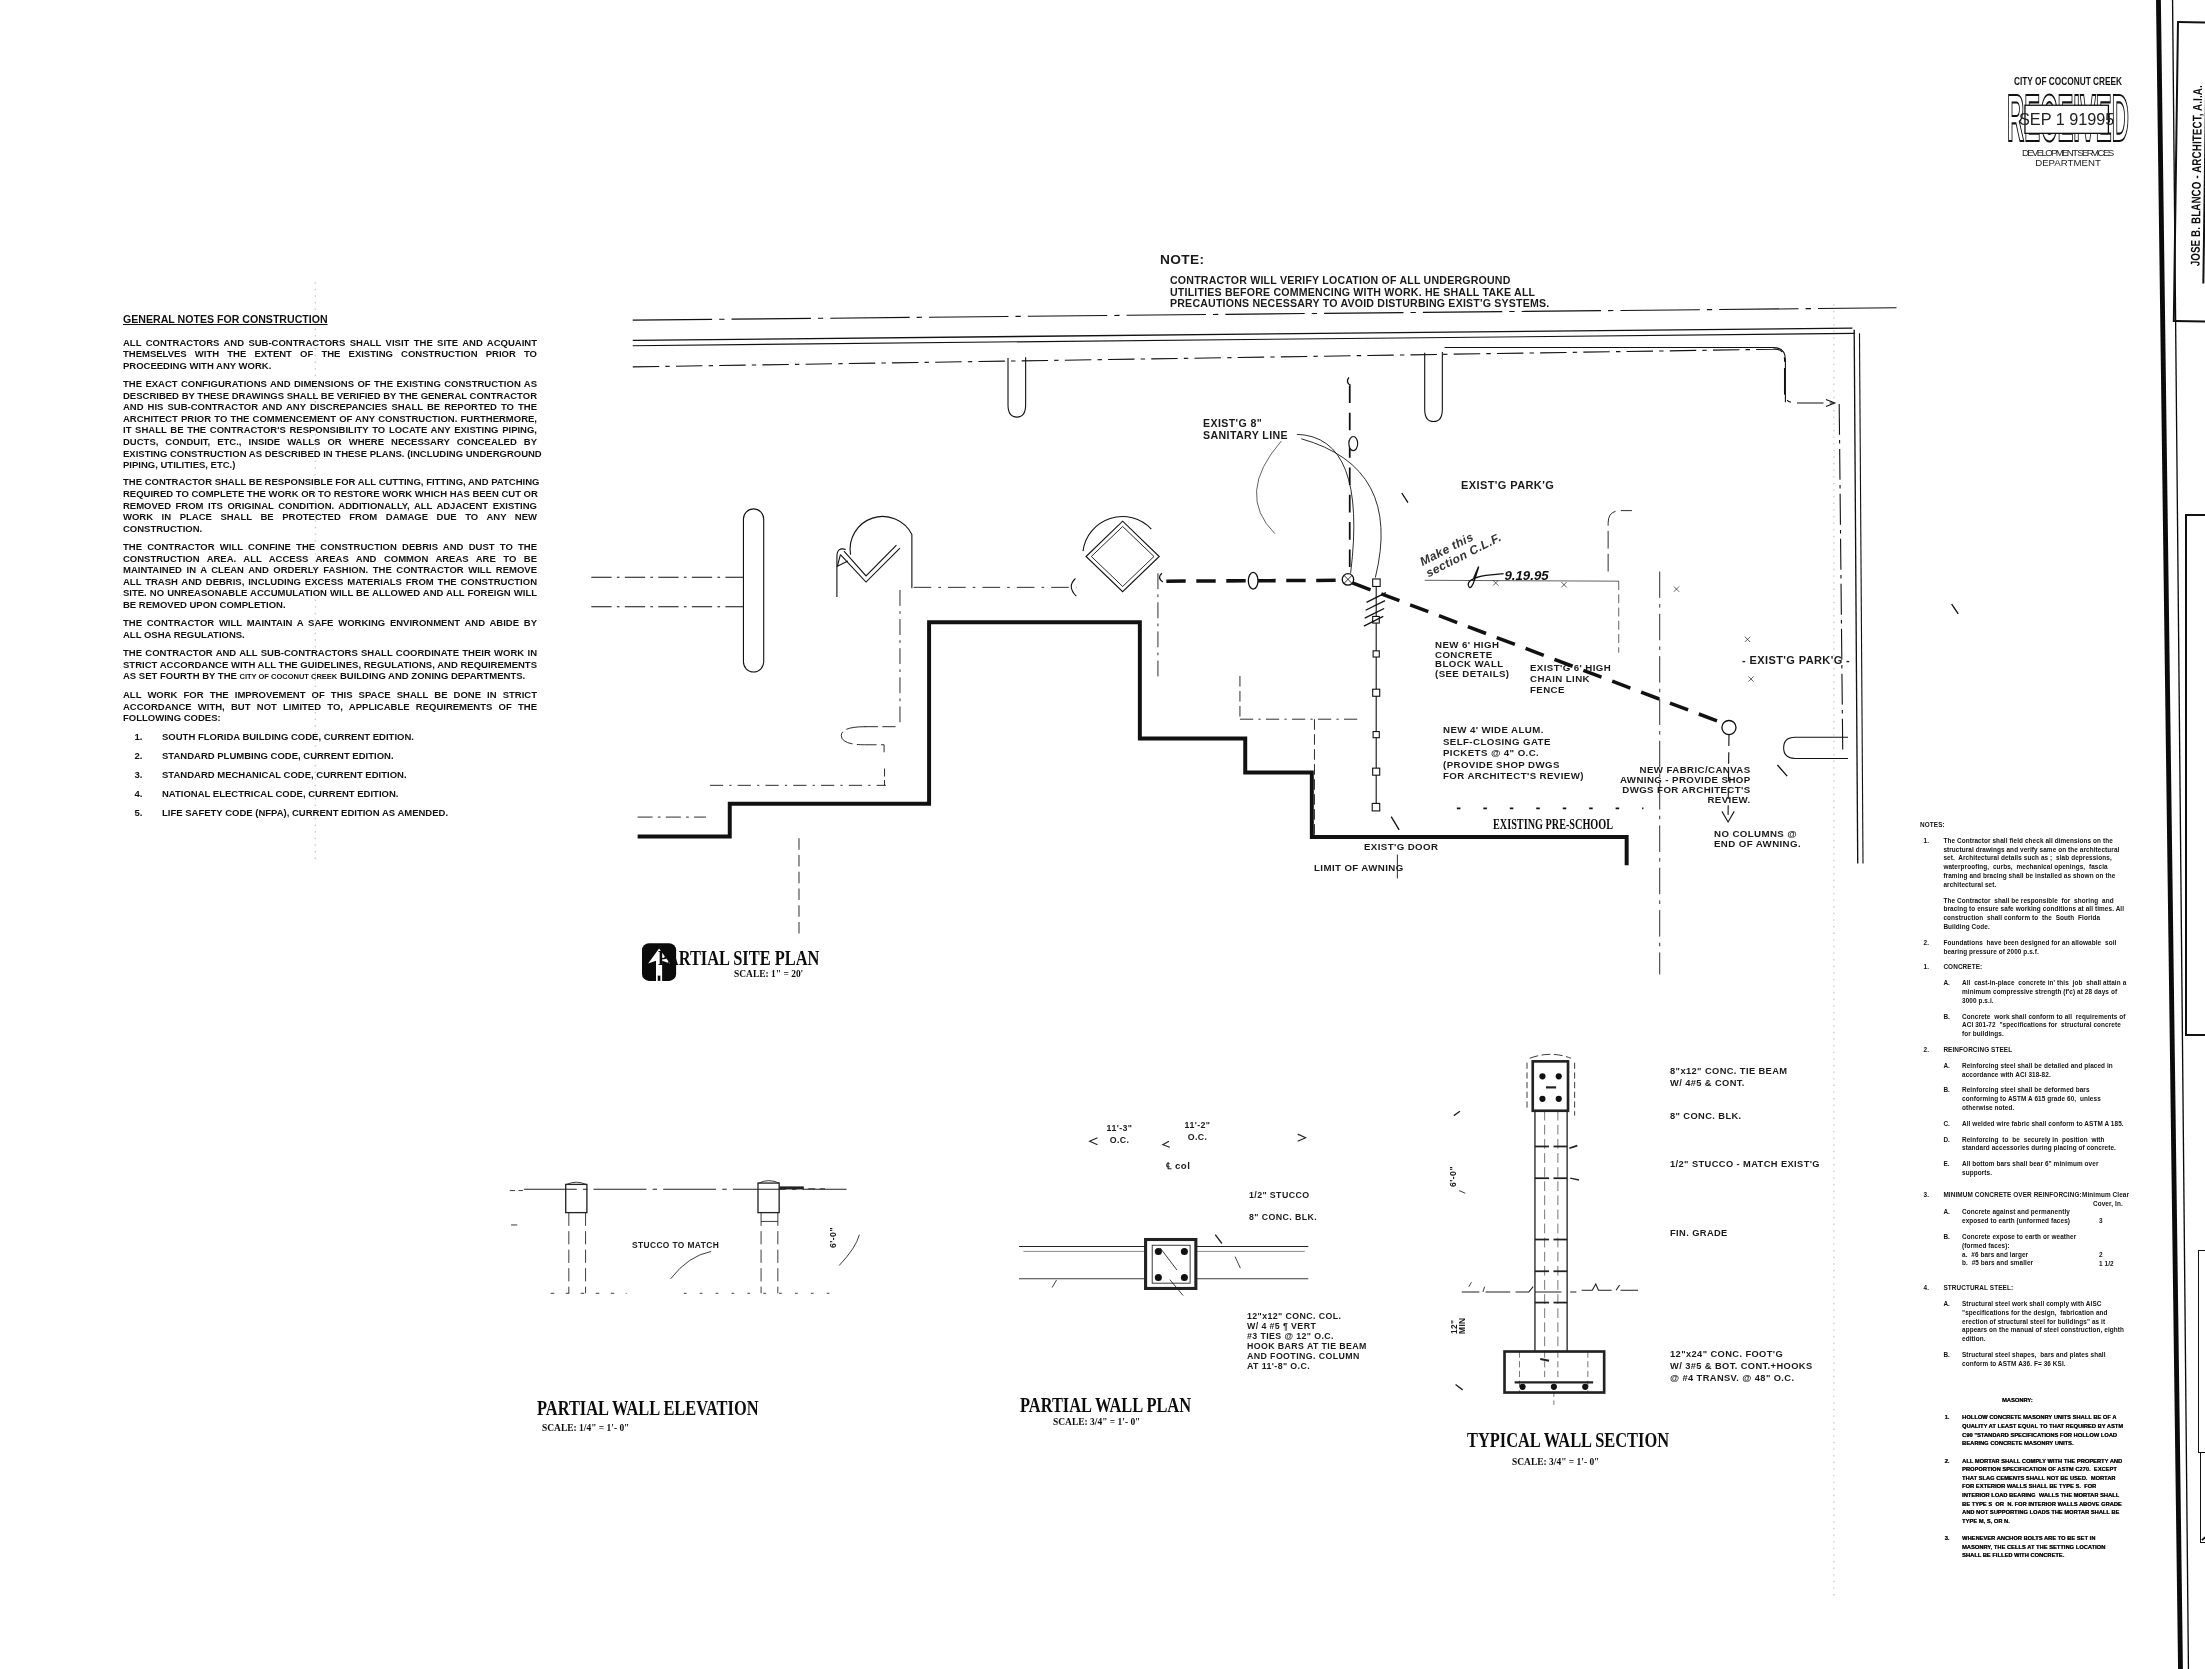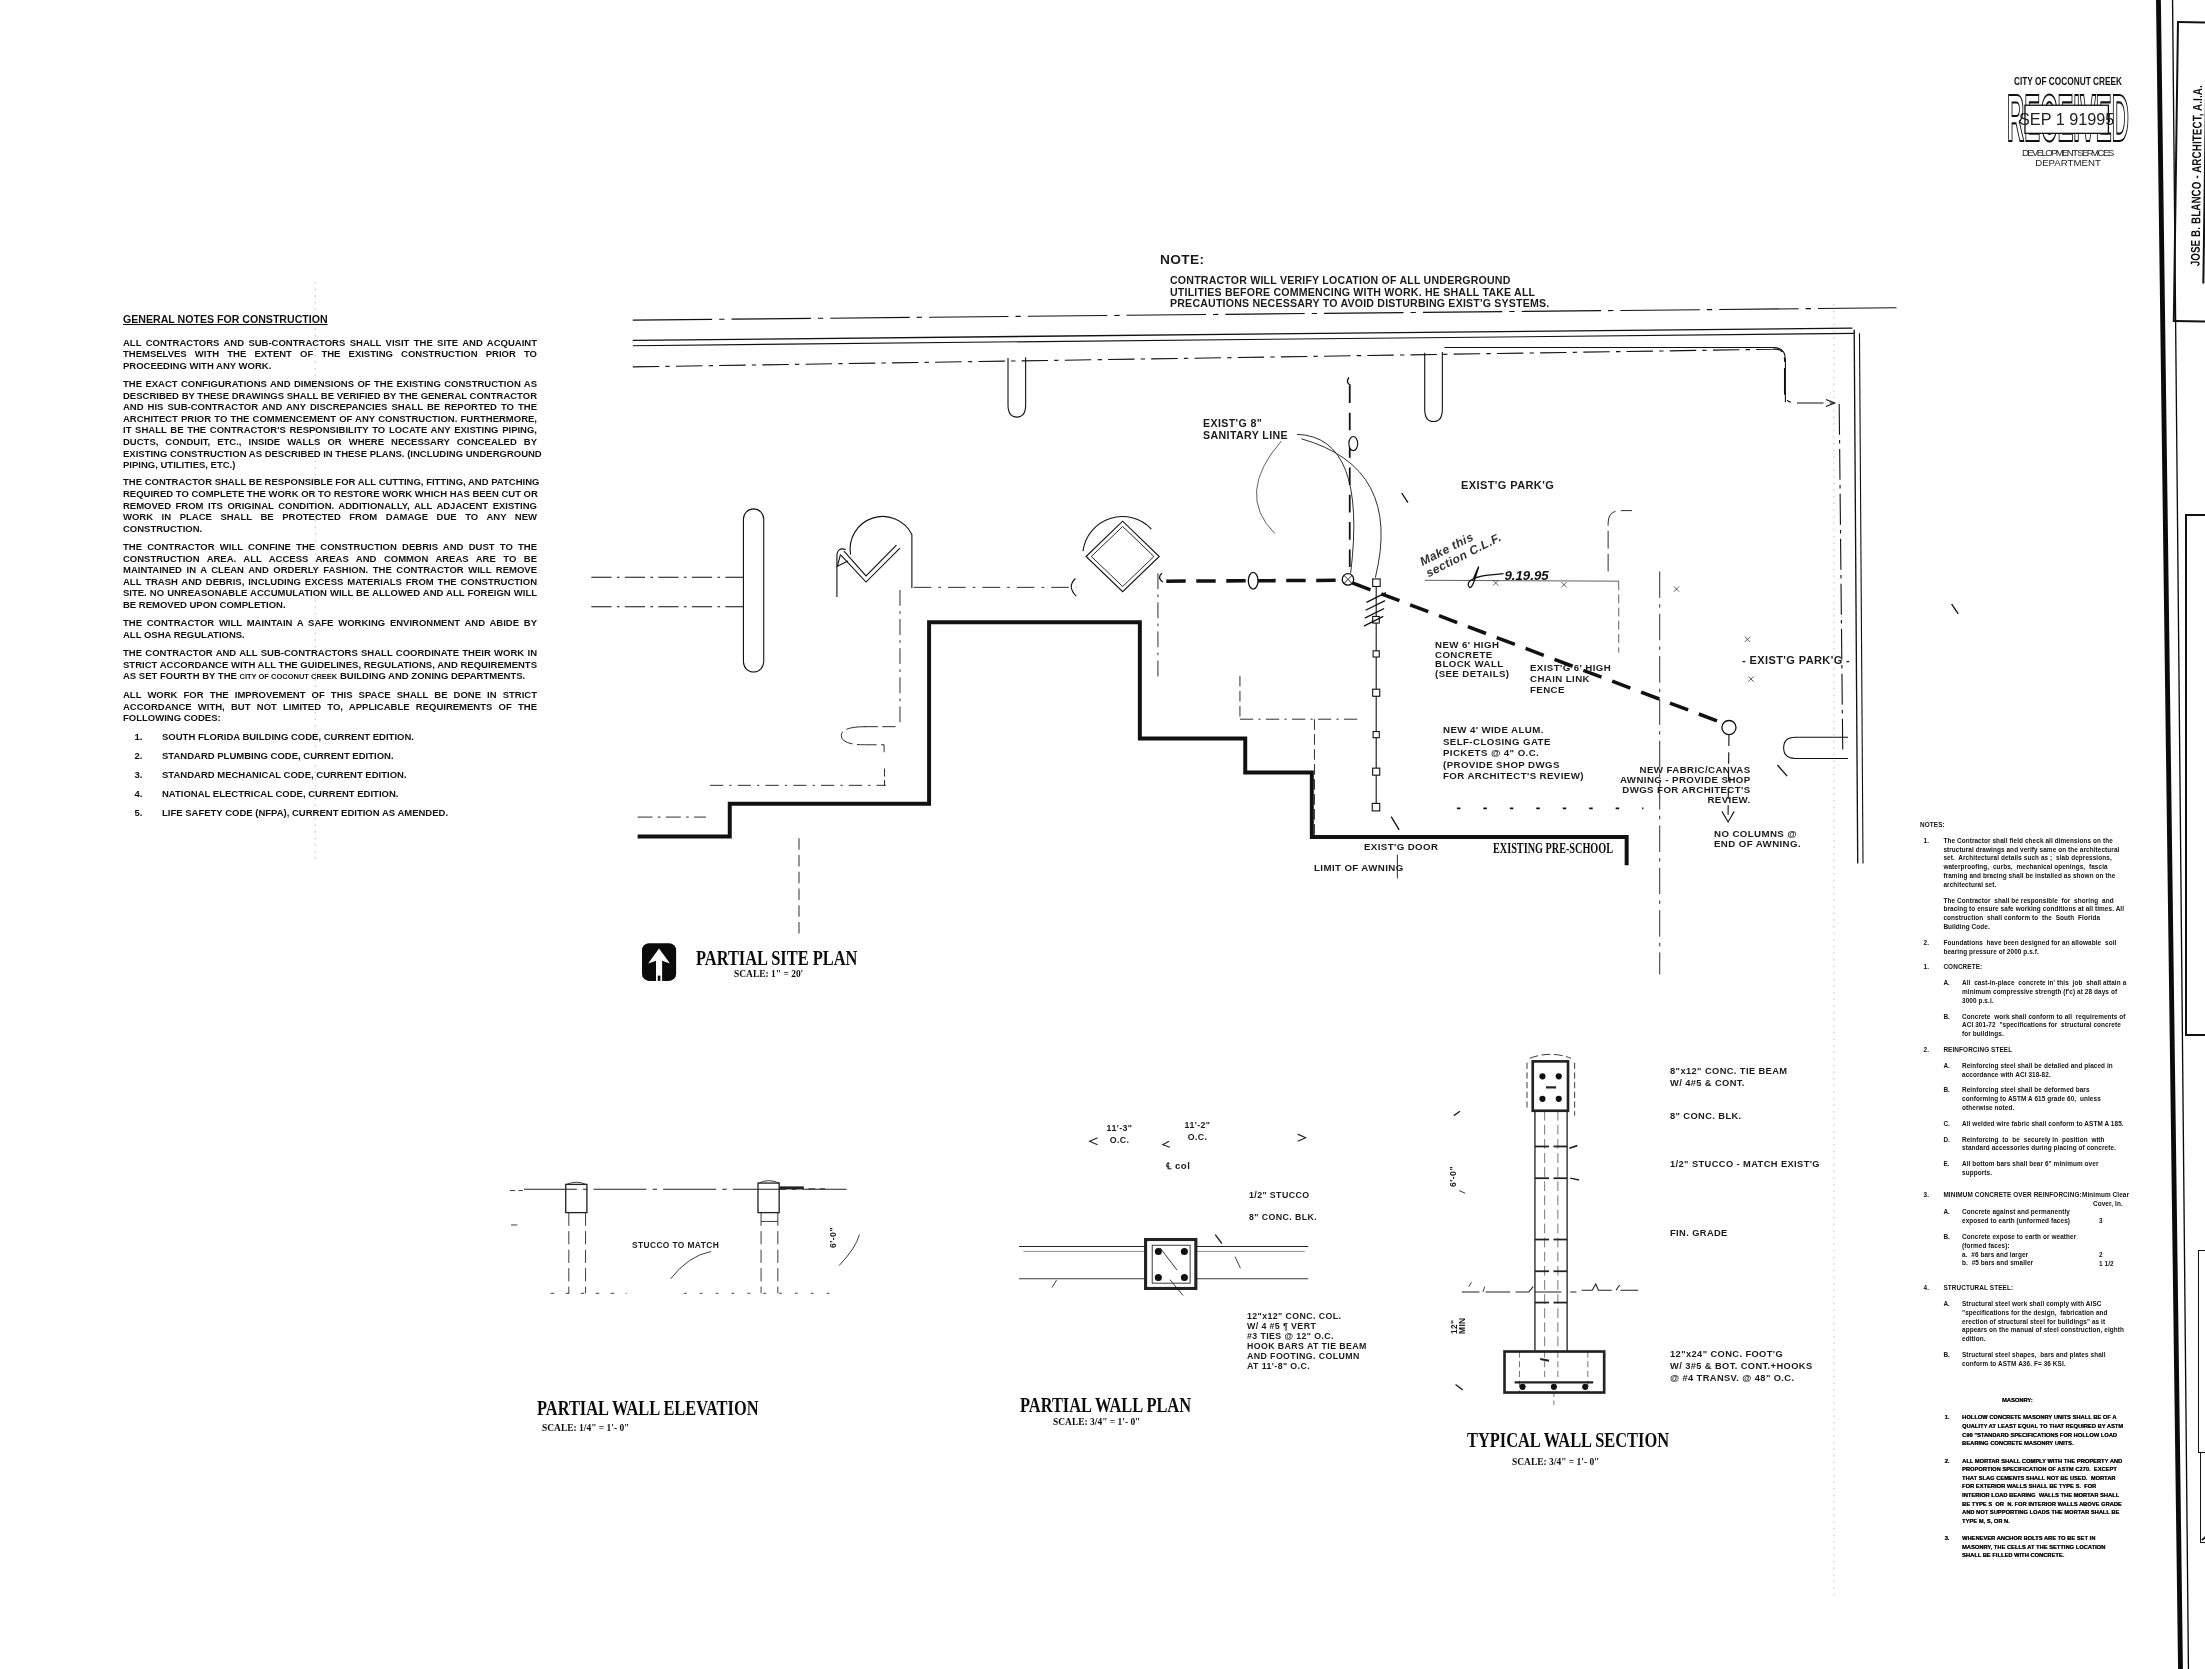--- a/index.html
+++ b/index.html
@@ -412,33 +412,33 @@
   <svg class="abs" style="left:0;top:0" width="102" height="89" viewBox="0 0 232 202">
     <line x1="2" y1="198" x2="228" y2="6" stroke="#111" stroke-width="4"></line>
   </svg>
 </div>
 
 <svg class="abs" style="left:642px;top:943px;" width="35" height="39" viewBox="0 0 80 88">
   <rect x="0" y="0" width="78" height="86" rx="16" fill="#0b0b0b"></rect>
   <polygon points="39,12 64,46 46,40 46,86 32,86 32,40 14,46" fill="#fff"></polygon>
   <rect x="36" y="74" width="6" height="12" fill="#0b0b0b"></rect>
 </svg>
-<div class="abs serif" style="left:696px;top:947px;font-size:20px;"><span class="sx" style="transform:scaleX(0.82);letter-spacing:0px;">PARTIAL SITE PLAN</span></div>
+<div class="abs serif" style="left:658px;top:947px;font-size:20px;"><span class="sx" style="transform:scaleX(0.82);letter-spacing:0px;">PARTIAL SITE PLAN</span></div>
 <div class="abs serif" style="left:734px;top:967px;font-size:11px;"><span class="sx" style="transform:scaleX(0.86);">SCALE: 1" = 20'</span></div>
 
 <div class="abs serif" style="left:537px;top:1397px;font-size:20px;"><span class="sx" style="transform:scaleX(0.82);">PARTIAL WALL ELEVATION</span></div>
 <div class="abs serif" style="left:542px;top:1421px;font-size:11px;"><span class="sx" style="transform:scaleX(0.86);">SCALE: 1/4" = 1'- 0"</span></div>
 
 <div class="abs serif" style="left:1020px;top:1394px;font-size:20px;"><span class="sx" style="transform:scaleX(0.82);">PARTIAL WALL PLAN</span></div>
 <div class="abs serif" style="left:1053px;top:1415px;font-size:11px;"><span class="sx" style="transform:scaleX(0.86);">SCALE: 3/4" = 1'- 0"</span></div>
 
 <div class="abs serif" style="left:1467px;top:1429px;font-size:20px;"><span class="sx" style="transform:scaleX(0.82);">TYPICAL WALL SECTION</span></div>
 <div class="abs serif" style="left:1512px;top:1455px;font-size:11px;"><span class="sx" style="transform:scaleX(0.86);">SCALE: 3/4" = 1'- 0"</span></div>
 
-<div class="abs serif" style="left:1493px;top:840px;font-size:14.6px;"><span class="sx" style="transform:scaleX(0.70);">EXISTING PRE-SCHOOL</span></div>
+<div class="abs serif" style="left:1493px;top:816px;font-size:14.6px;"><span class="sx" style="transform:scaleX(0.70);">EXISTING PRE-SCHOOL</span></div>
 
 <div class="abs hw" style="left:1160px;top:252px;font-size:13.7px;">NOTE:</div>
 <div class="abs hw" style="left:1170px;top:275px;font-size:10.6px;line-height:11.5px;white-space:nowrap;letter-spacing:0.2px;">
 CONTRACTOR WILL VERIFY LOCATION OF ALL UNDERGROUND<br>
 UTILITIES BEFORE COMMENCING WITH WORK. HE SHALL TAKE ALL<br>
 PRECAUTIONS NECESSARY TO AVOID DISTURBING EXIST'G SYSTEMS.
 </div>
 
 <div class="abs hw" style="left:1203px;top:417px;font-size:10.6px;line-height:12.3px;">EXIST'G 8"<br>SANITARY LINE</div>
 <div class="abs hw" style="left:1461px;top:479px;font-size:11px;">EXIST'G PARK'G</div>

